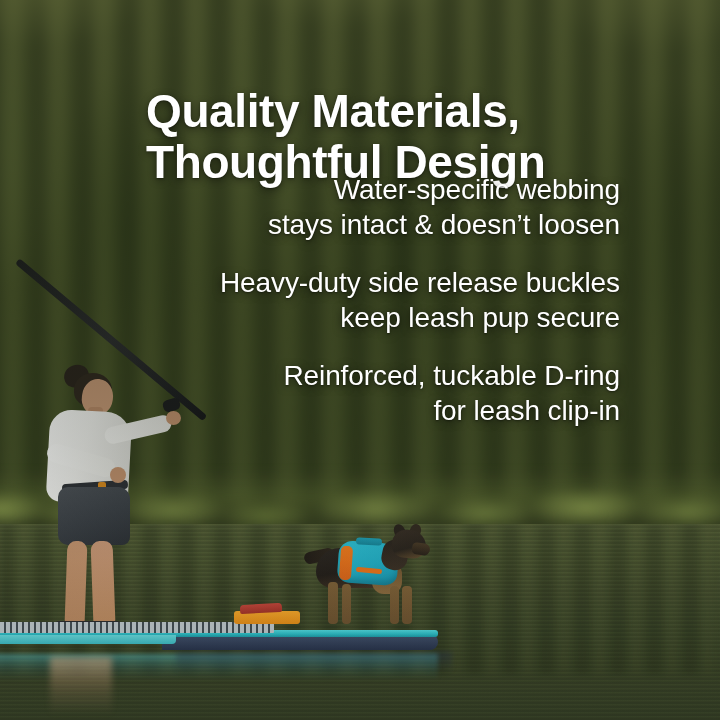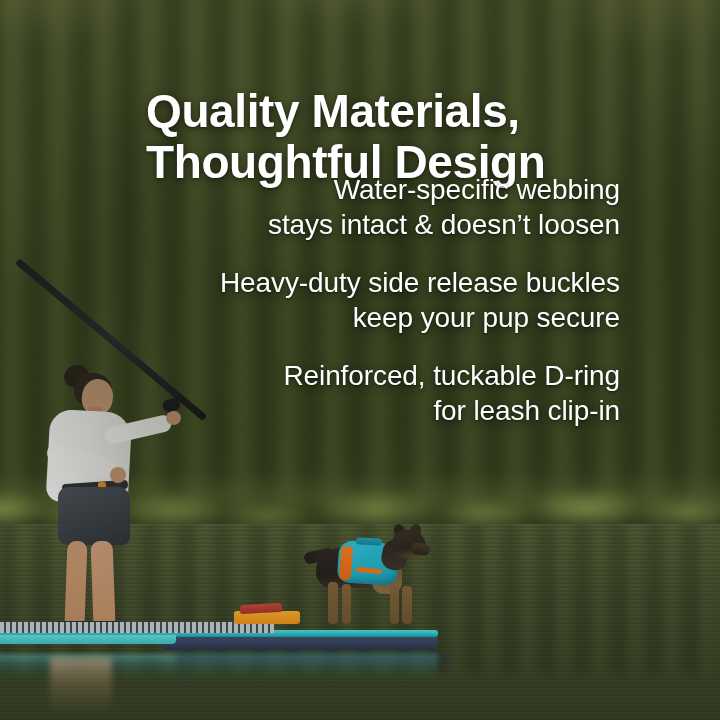--- a/index.html
+++ b/index.html
@@ -535,19 +535,19 @@
 
   <div class="content">
 
     <h1 class="headline">Quality Materials,
 Thoughtful Design</h1>
 
     <div class="benefits">
       <p class="benefit">Water-specific webbing
 stays intact &amp; doesn’t loosen</p>
       <p class="benefit">Heavy-duty side release buckles
-keep your pup secure</p>
+keep leash pup secure</p>
       <p class="benefit">Reinforced, tuckable D-ring
 for leash clip-in</p>
     </div>
 
   </div>
 </div>
 
 </body></html>

